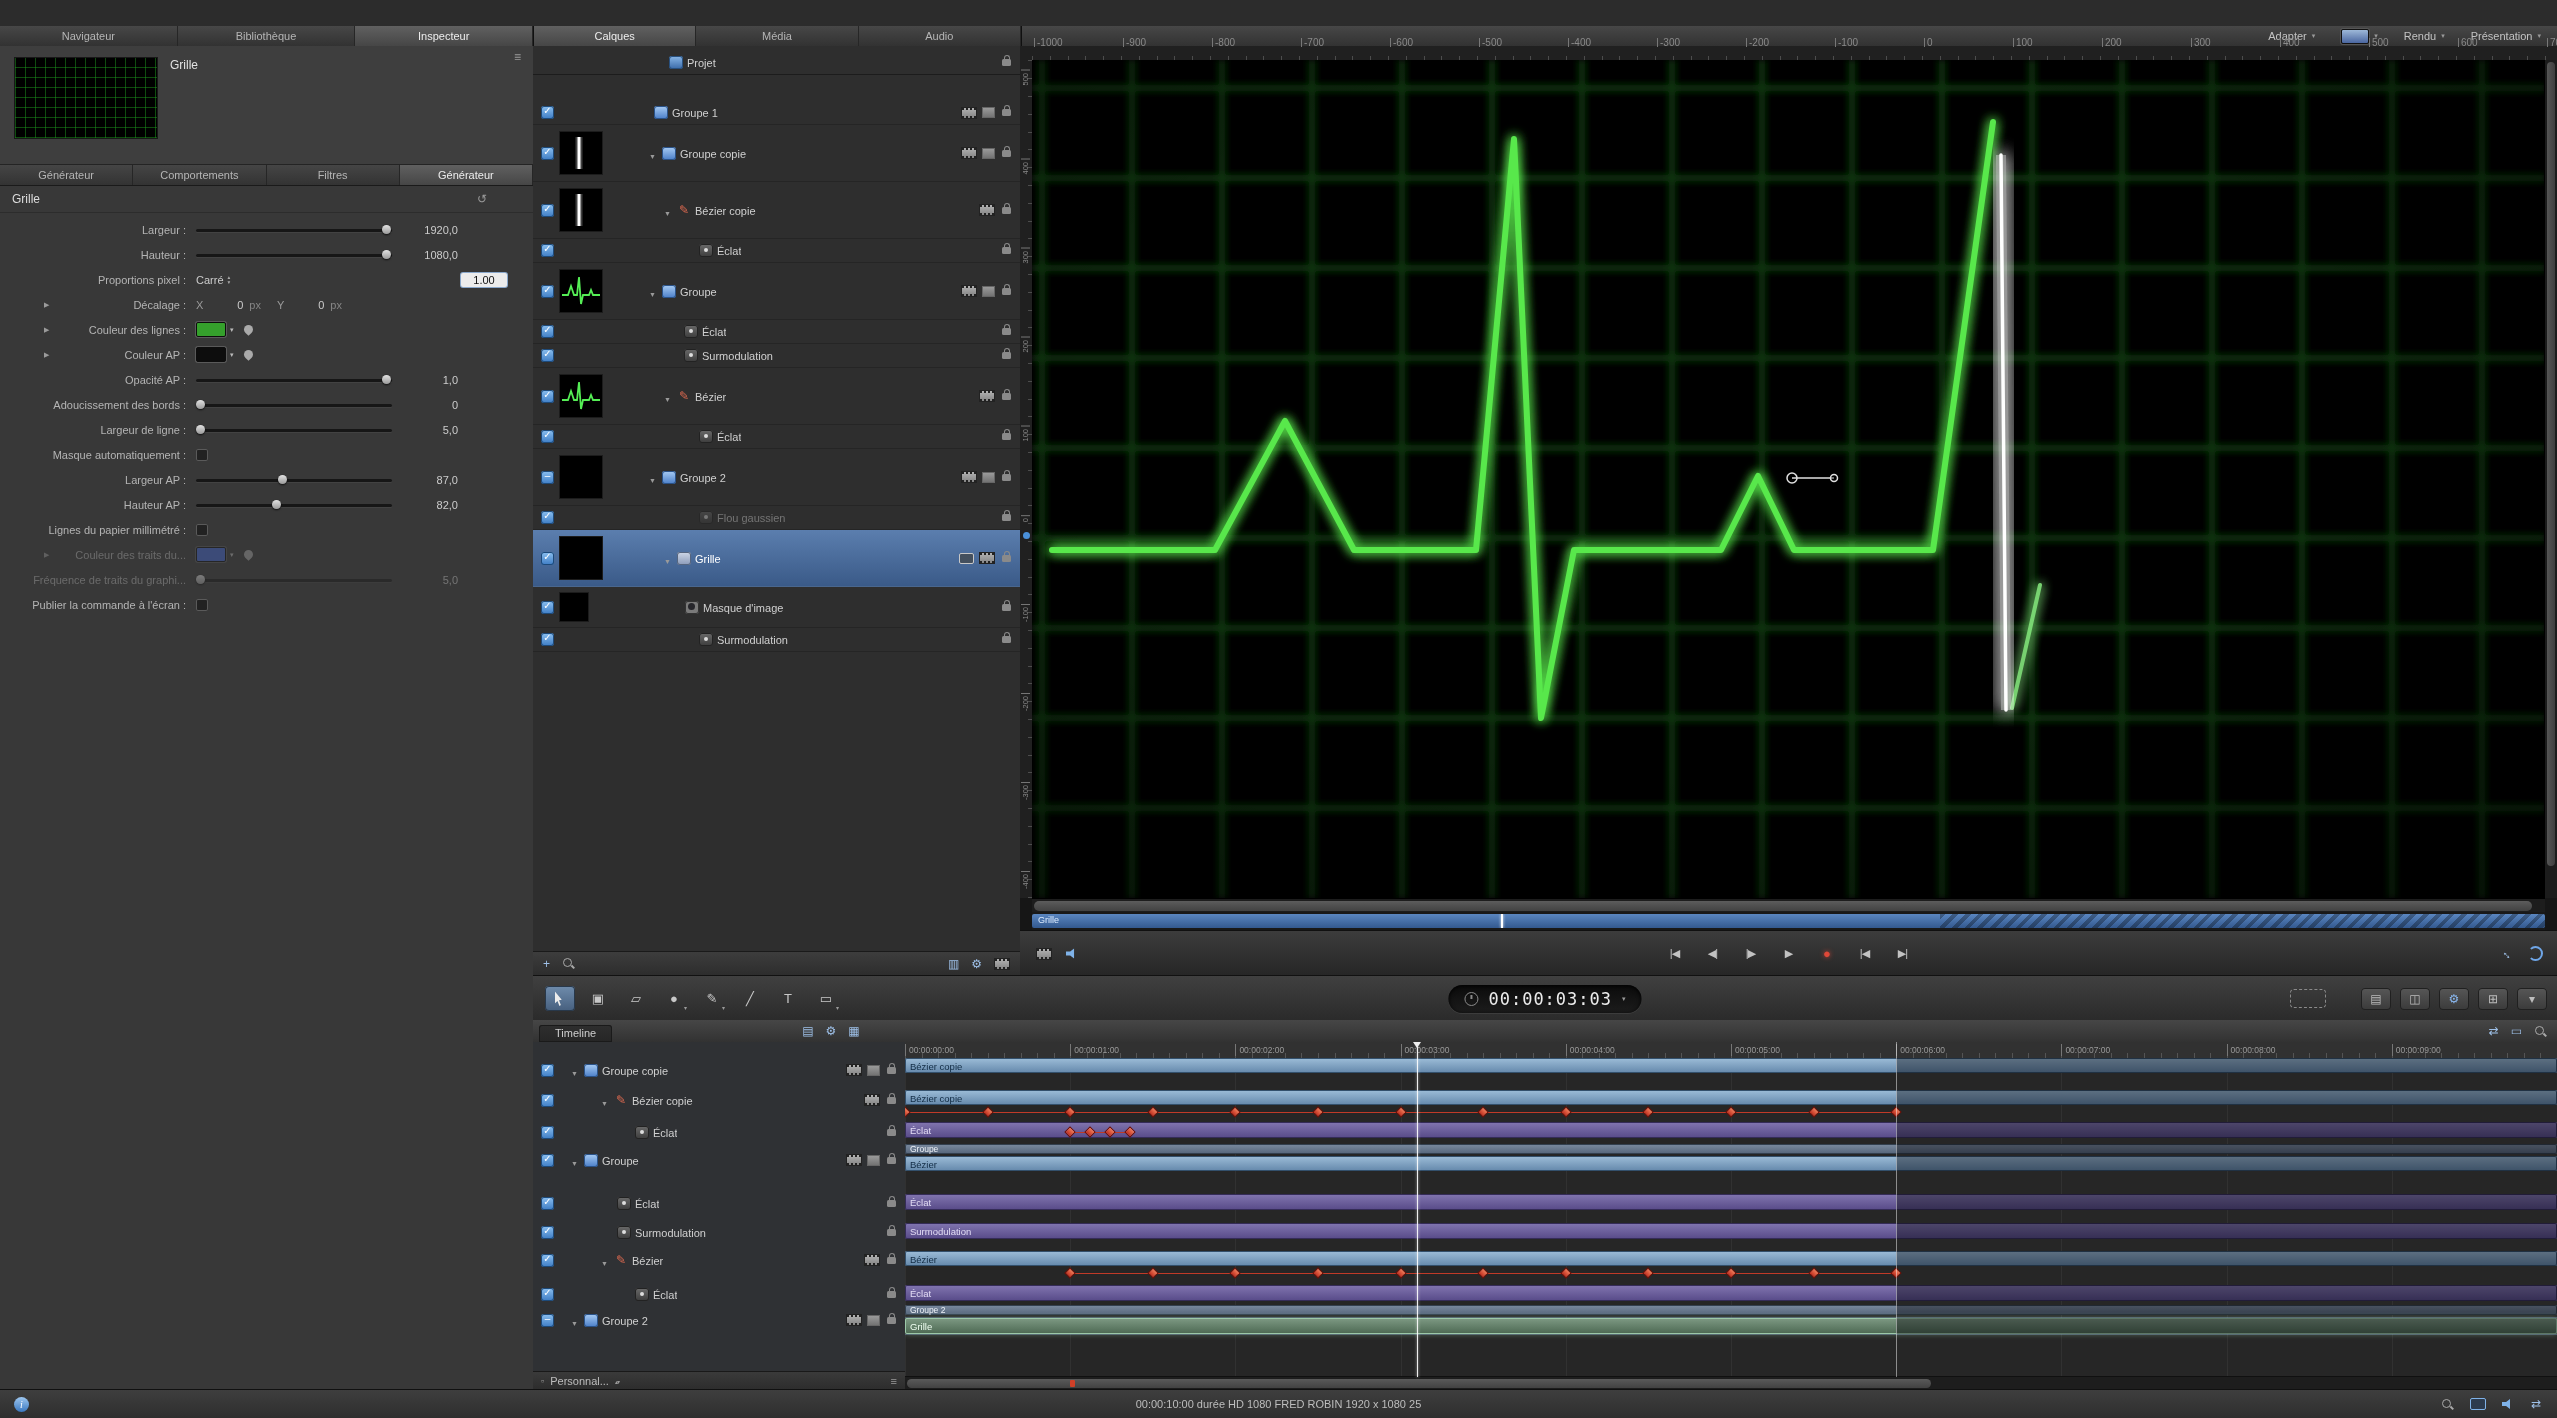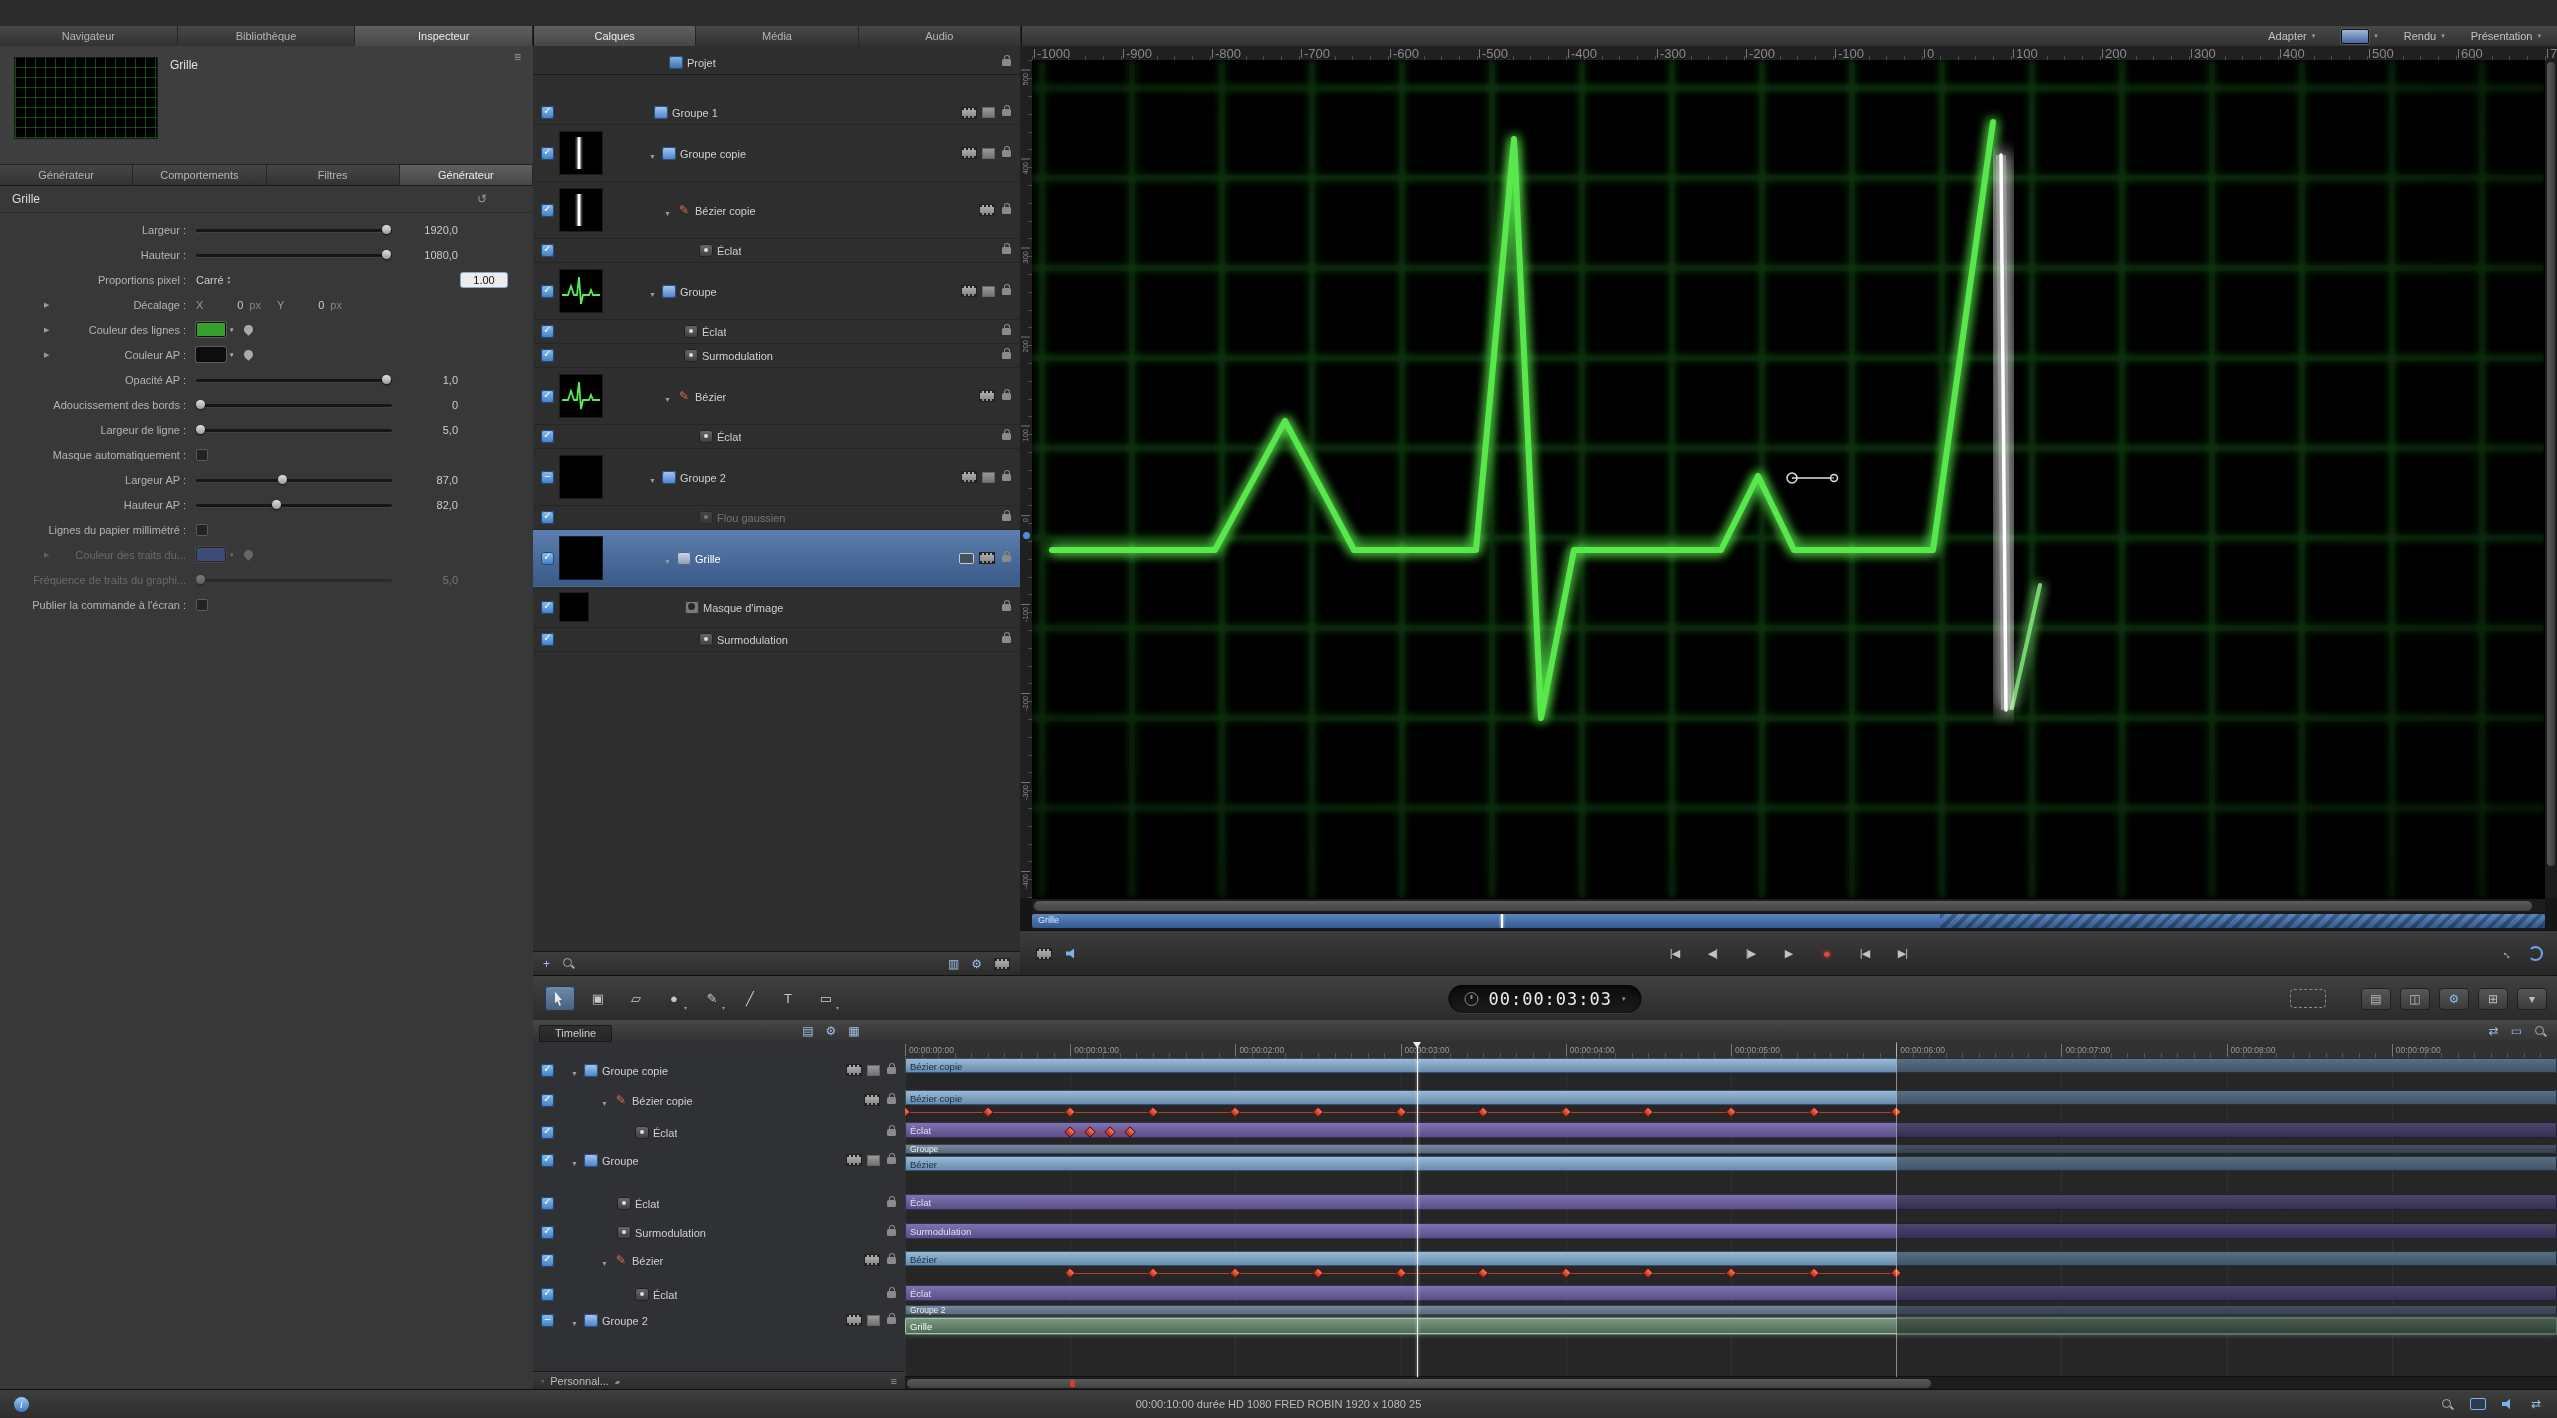--- a/index.html
+++ b/index.html
@@ -101,21 +101,21 @@
   .icbtn{color:#9ec0e8;font-size:12px;display:inline-flex;align-items:center;justify-content:center;line-height:1}
   .mag{position:relative;width:13px;height:13px;display:inline-block}
   .mag::before{content:"";position:absolute;left:1px;top:1px;width:7px;height:7px;border:1.5px solid #aaa;border-radius:50%}
   .mag::after{content:"";position:absolute;left:9px;top:9px;width:4px;height:1.5px;background:#aaa;transform:rotate(45deg)}
   
   .canvaspanel{position:absolute;top:46px;left:1020px;right:0;height:929px;background:#161616}
   .ruler-corner{position:absolute;left:0;top:0;width:12px;height:14px;background:#202020;border-bottom:1px solid #000;border-right:1px solid #000}
   .ruler-top{position:absolute;left:12px;top:0;right:0;height:14px;background-color:#202020;border-bottom:1px solid #000;
      background-image:repeating-linear-gradient(90deg,rgba(130,130,130,.45) 0 1px,transparent 1px 17.8px);
      background-size:100% 4px;background-position:0 100%;background-repeat:no-repeat}
-  .rt{position:absolute;bottom:2px;font-size:13px;color:#8a8a8a;border-left:1px solid #777;padding-left:2px;line-height:9px}
+  .rt{position:absolute;bottom:13px;font-size:10px;color:#8a8a8a;border-left:1px solid #777;padding-left:2px;line-height:9px}
   .ruler-left{position:absolute;left:0;top:14px;width:12px;height:838px;background-color:#202020;border-right:1px solid #000;
      background-image:repeating-linear-gradient(0deg,rgba(130,130,130,.45) 0 1px,transparent 1px 17.8px);
      background-size:4px 100%;background-position:100% 0;background-repeat:no-repeat}
   .rl{position:absolute;left:1px;writing-mode:vertical-rl;transform:rotate(180deg);font-size:7.5px;color:#8a8a8a;border-bottom:1px solid #777;padding-bottom:2px}
   .center-marker{position:absolute;left:3px;top:486px;width:7px;height:7px;background:#4a90d9;border-radius:50%;z-index:3}
   .canvas-content{position:absolute;left:12px;top:14px;width:1513px;height:838px;background:#000;overflow:hidden}
   .vscroll{position:absolute;right:0;top:14px;width:12px;height:838px;background:#1c1c1c;border-left:1px solid #000}
   .vthumb{position:absolute;left:2px;right:2px;top:2px;height:96%;background:linear-gradient(90deg,#565656,#3e3e3e);border-radius:5px}
   .hscroll{position:absolute;left:12px;right:12px;top:852px;height:14px;background:#1d1d1d;border-top:1px solid #000;border-bottom:1px solid #000}
   .hthumb{position:absolute;left:2px;top:2px;bottom:2px;width:99%;background:linear-gradient(#5c5c5c,#424242);border-radius:6px}

